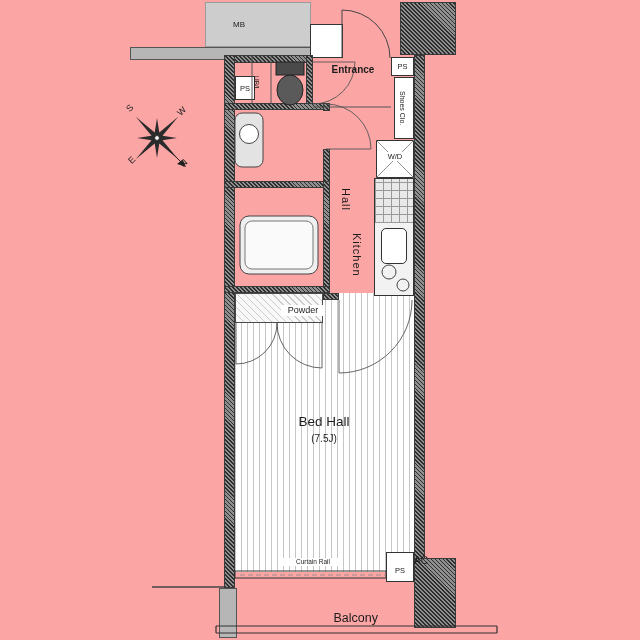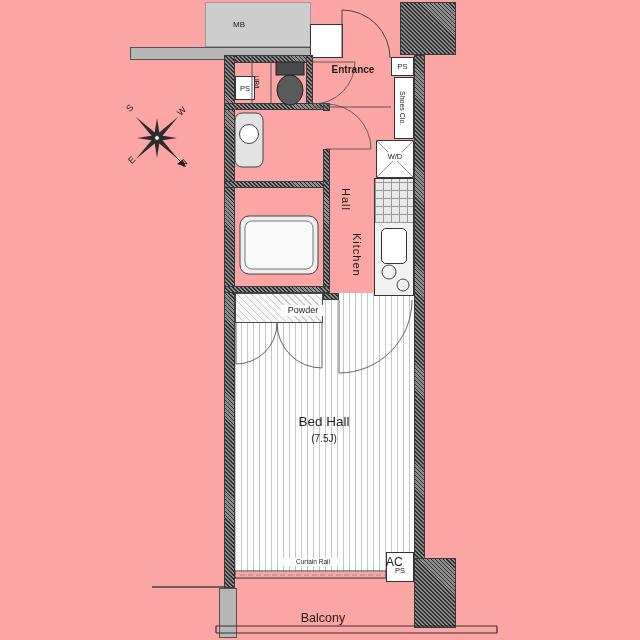--- a/index.html
+++ b/index.html
@@ -135,22 +135,22 @@
   <div class="lbl v" style="left:398px;top:80px;height:56px;font-size:7px;letter-spacing:0;">Shoes Clo.</div>
   <div class="lbl c" style="left:383px;top:152px;width:24px;font-size:7.5px;background:#fff;">W/D</div>
   <div class="lbl v" style="left:339px;top:176px;height:46px;font-size:11px;">Hall</div>
   <div class="lbl v" style="left:350px;top:222px;height:66px;font-size:11px;">Kitchen</div>
   <div class="lbl c" style="left:281px;top:305px;width:44px;font-size:9px;background:#fff;">Powder</div>
   <div class="lbl c" style="left:274px;top:414px;width:100px;font-size:13.5px;">
     <div>Bed Hall</div>
     <div style="font-size:10px;margin-top:3px;">(7.5J)</div>
   </div>
   <div class="lbl c" style="left:283px;top:558px;width:60px;font-size:6.5px;background:#fff;">Curtain Rail</div>
-  <div class="lbl c" style="left:366px;top:555px;width:28px;font-size:12px;padding-left:20px;">AC</div>
+  <div class="lbl c" style="left:394px;top:555px;width:28px;font-size:10px;padding-left:20px;">AC</div>
   <div class="lbl c" style="left:386px;top:566px;width:28px;font-size:7.5px;">PS</div>
-  <div class="lbl c" style="left:268px;top:611px;width:110px;font-size:12.5px;">Balcony</div>
+  <div class="lbl c" style="left:268px;top:611px;width:110px;font-size:12.5px;text-align:right;">Balcony</div>
 
   <div class="lbl c" style="left:124px;top:103px;width:12px;font-size:9px;transform:rotate(-45deg);">S</div>
   <div class="lbl c" style="left:176px;top:106px;width:12px;font-size:9px;transform:rotate(-45deg);">W</div>
   <div class="lbl c" style="left:126px;top:155px;width:12px;font-size:9px;transform:rotate(-45deg);">E</div>
   <div class="lbl c" style="left:178px;top:158px;width:12px;font-size:9px;transform:rotate(-45deg);">N</div>
 
 </div>
 
 </body></html>

